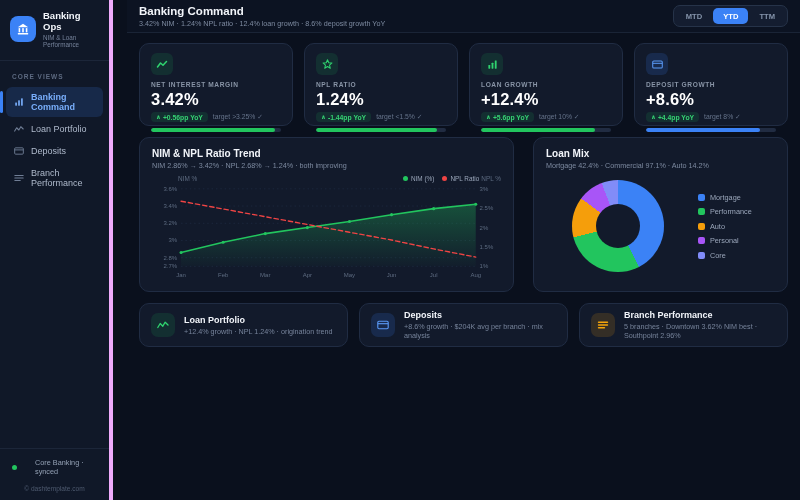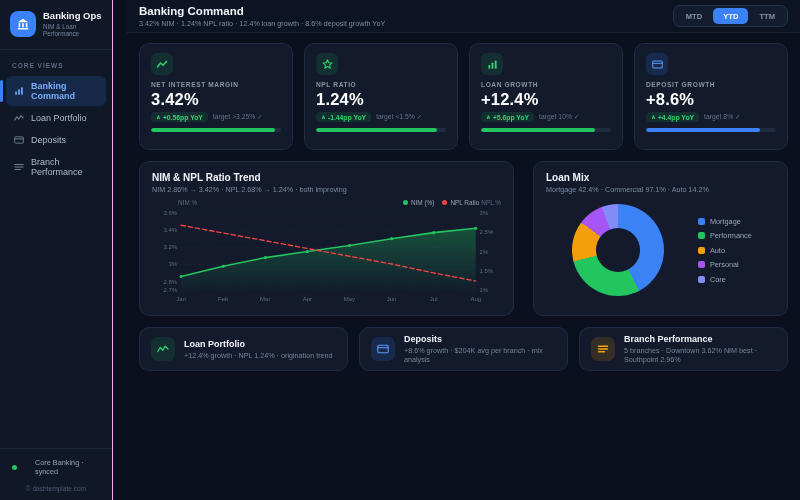--- a/index.html
+++ b/index.html
@@ -1,20 +1,20 @@
 <!DOCTYPE html>
 <html><head>
 <meta charset="utf-8">
 <style>
   *{margin:0;padding:0;box-sizing:border-box;}
   html,body{width:800px;height:500px;}
   body{background:#0a101d;font-family:"Liberation Sans","DejaVu Sans",sans-serif;position:relative;overflow:hidden;color:#e7ecf3;}
 
   
-  .sidebar{position:absolute;left:0;top:0;bottom:0;width:113px;background:#101828;border-right:1px solid #f0abfc;}
+  .sidebar{position:absolute;left:0;top:0;bottom:0;width:113px;background:#101828;border-right:4px solid #f0abfc;}
   .brand{display:flex;gap:7px;align-items:center;padding:10px 10px 12px;border-bottom:1px solid #1c2639;}
   .brand-logo{width:26px;height:26px;border-radius:8px;background:#3b82f6;display:flex;align-items:center;justify-content:center;flex:none;}
   .brand-title{font-size:9.5px;font-weight:bold;color:#f2f5fa;}
   .brand-sub{font-size:6.3px;color:#75829a;margin-top:2px;}
   .section-label{font-size:6.5px;letter-spacing:1px;color:#5d6a81;font-weight:bold;margin:12px 12px 7px;}
   .nav-item{display:flex;align-items:center;gap:7px;margin:2px 6px;padding:5px 8px;border-radius:6px;font-size:9px;color:#aeb9cb;position:relative;cursor:pointer;}
   .nav-item .nicon{color:#707e96;display:flex;flex:none;}
   .nav-item.active{background:#172949;color:#79aefb;font-weight:bold;}
   .nav-item.active:before{content:'';position:absolute;left:-6px;top:4px;bottom:4px;width:2.5px;background:#3b82f6;border-radius:2px;}
   .nav-item.active .nicon{color:#79aefb;}
@@ -30,21 +30,21 @@
   .page-sub{font-size:7.2px;color:#7d8aa0;margin-top:2px;}
   .range{display:flex;background:#141d30;border:1px solid #263349;border-radius:7px;padding:2px;gap:1px;}
   .range button{font-family:inherit;font-size:7.6px;font-weight:bold;color:#8594ab;background:none;border:none;padding:3.5px 10px;border-radius:5px;cursor:pointer;}
   .range button.active{background:#3b82f6;color:#fff;}
 
   .content{padding:10px 12px;}
   .card{background:#121a2b;border:1px solid #202c43;border-radius:10px;}
 
   
   .kpi-row{display:grid;grid-template-columns:repeat(4,1fr);gap:11px;}
-  .kpi{padding:9px 11px 11px;height:107px;}
+  .kpi{padding:9px 11px 11px;height:83px;}
   .tile{width:22px;height:22px;border-radius:6px;display:flex;align-items:center;justify-content:center;flex:none;}
   .tile.green{background:rgba(34,197,94,.13);color:#2fd36f;}
   .tile.blue{background:rgba(59,130,246,.16);color:#5b9bf8;}
   .tile.amber{background:rgba(245,158,11,.15);color:#f5a50b;}
   .kpi-label{font-size:6.6px;font-weight:bold;letter-spacing:.6px;color:#8894a6;margin-top:6px;}
   .kpi-value{font-size:16.5px;font-weight:bold;margin-top:2px;letter-spacing:.2px;color:#fff;}
   .kpi-meta{display:flex;align-items:center;gap:5px;margin-top:3px;}
   .badge{display:flex;align-items:center;gap:2px;background:rgba(34,197,94,.13);color:#35d172;font-size:6.8px;font-weight:bold;border-radius:4px;padding:1.5px 5px;}
   .badge .arr{font-size:6px;line-height:1;}
   .target{font-size:6.8px;color:#65738a;}

